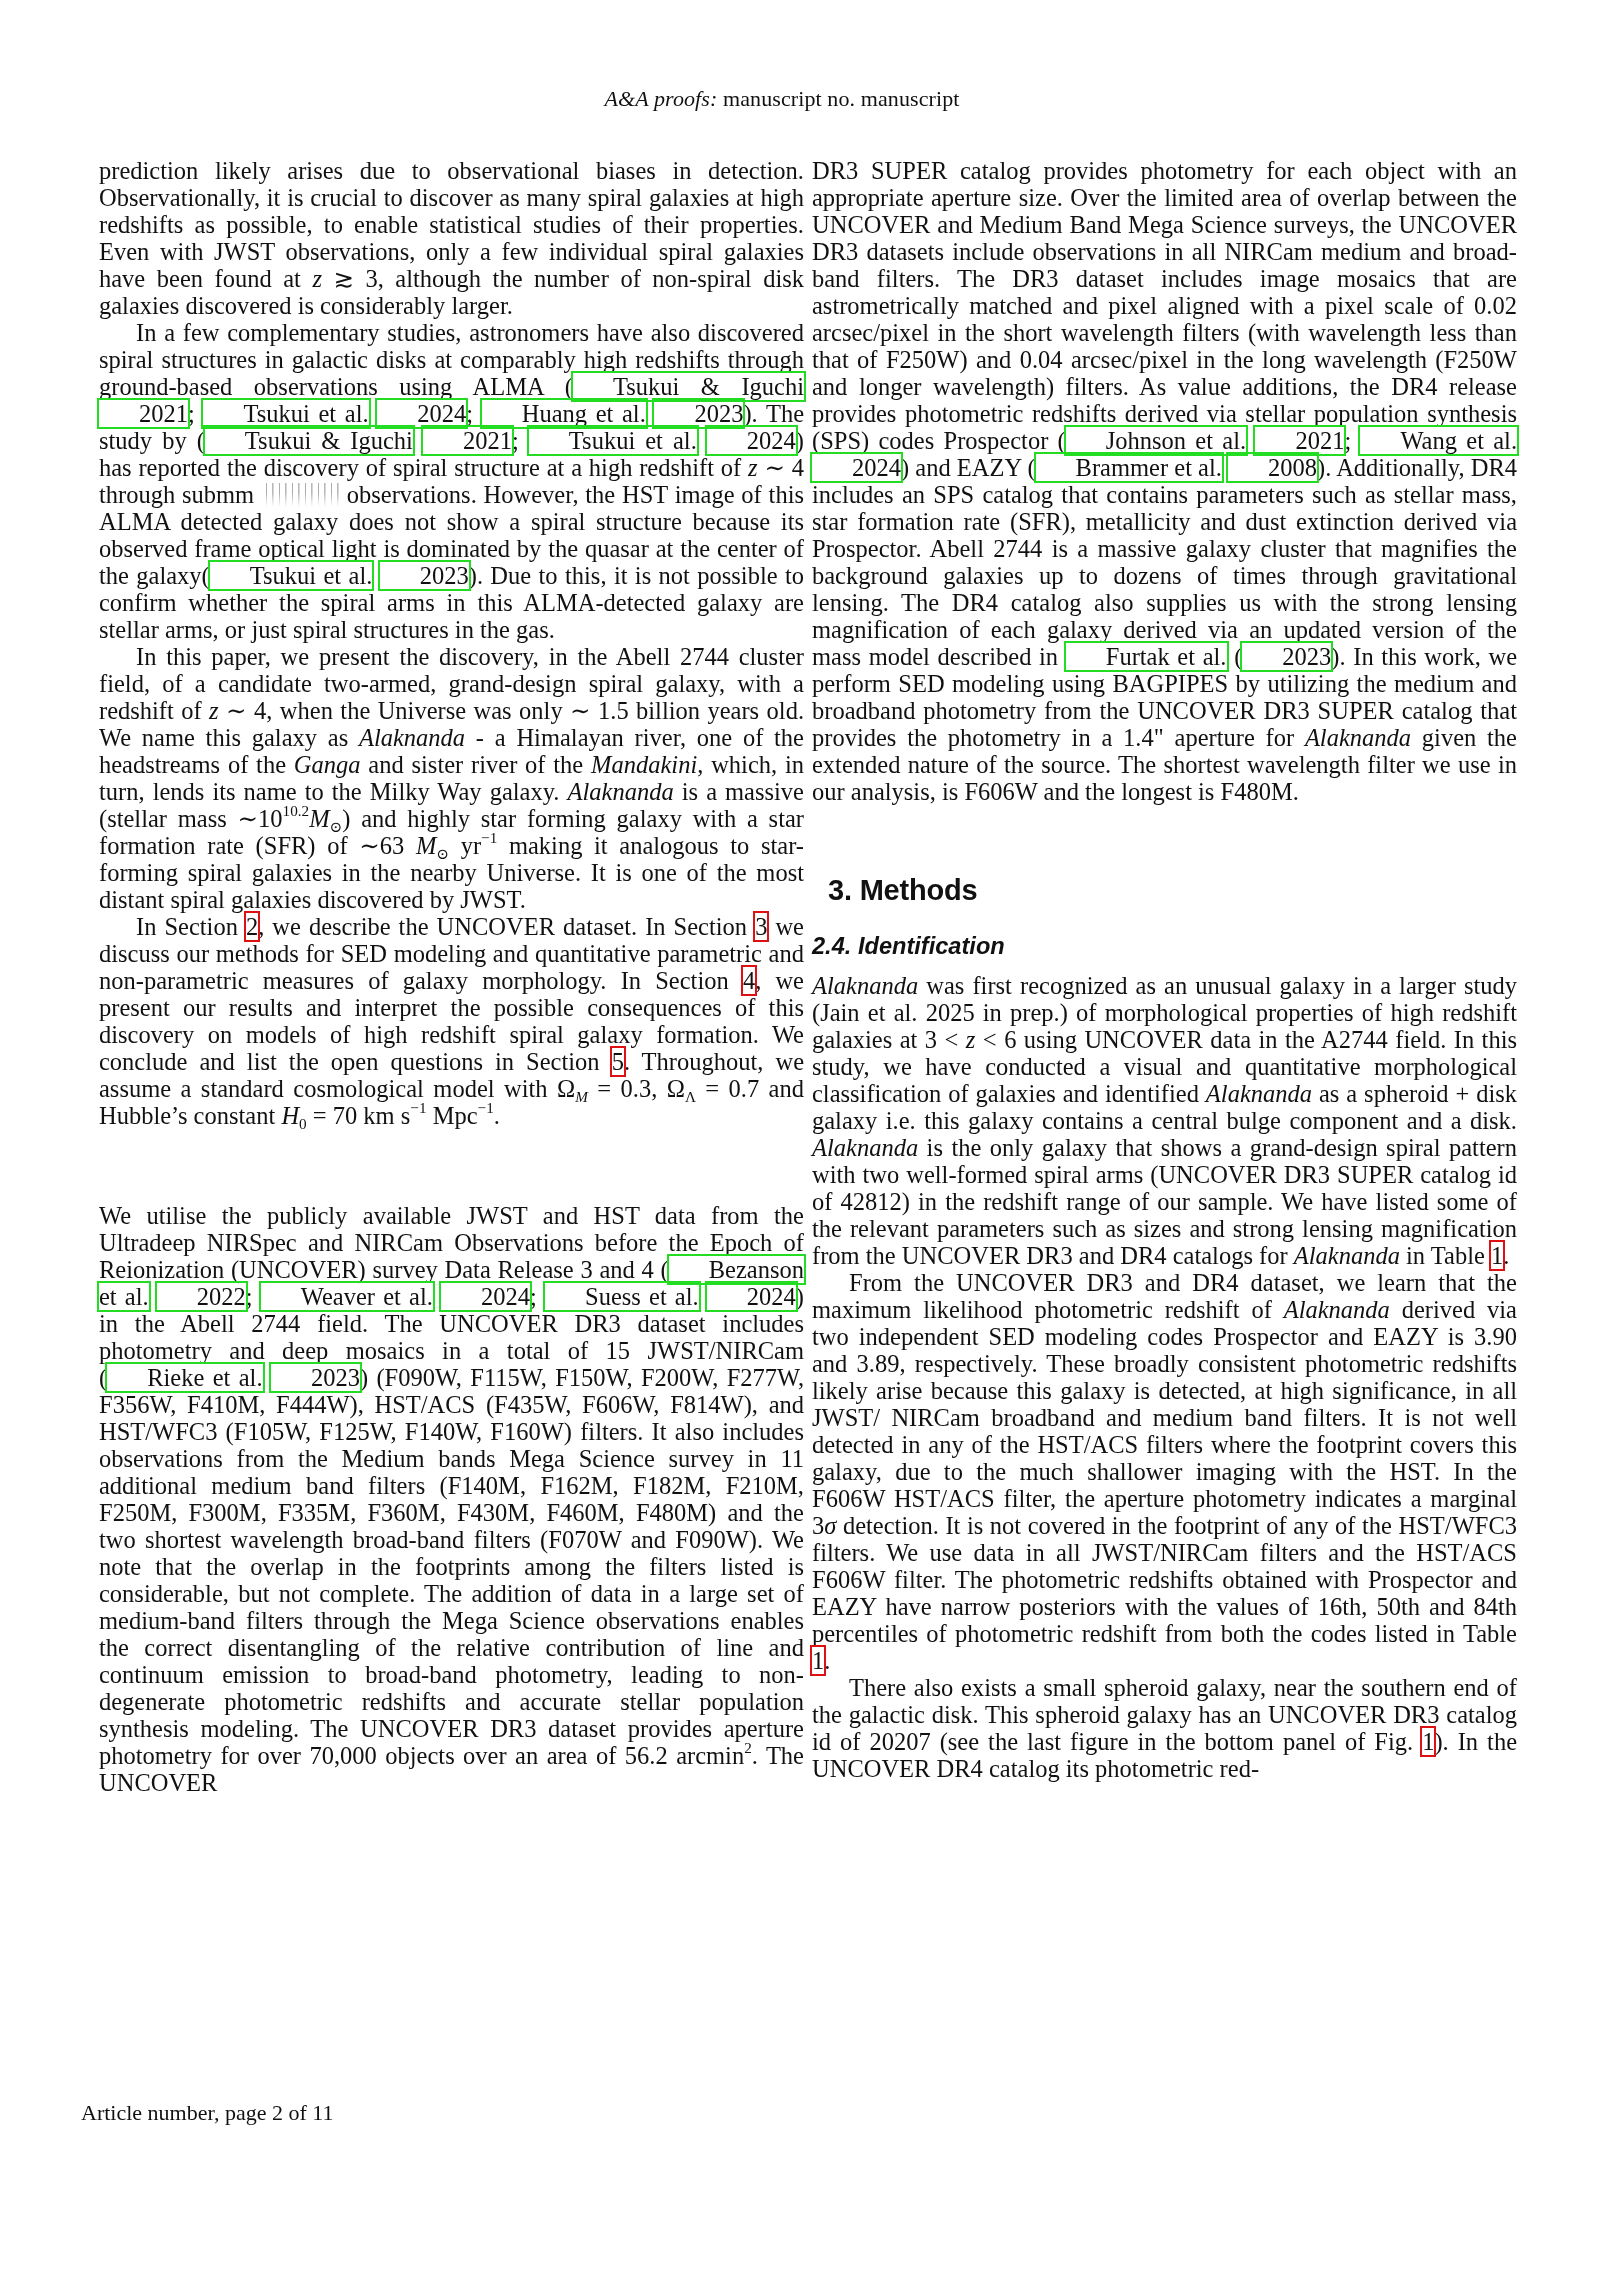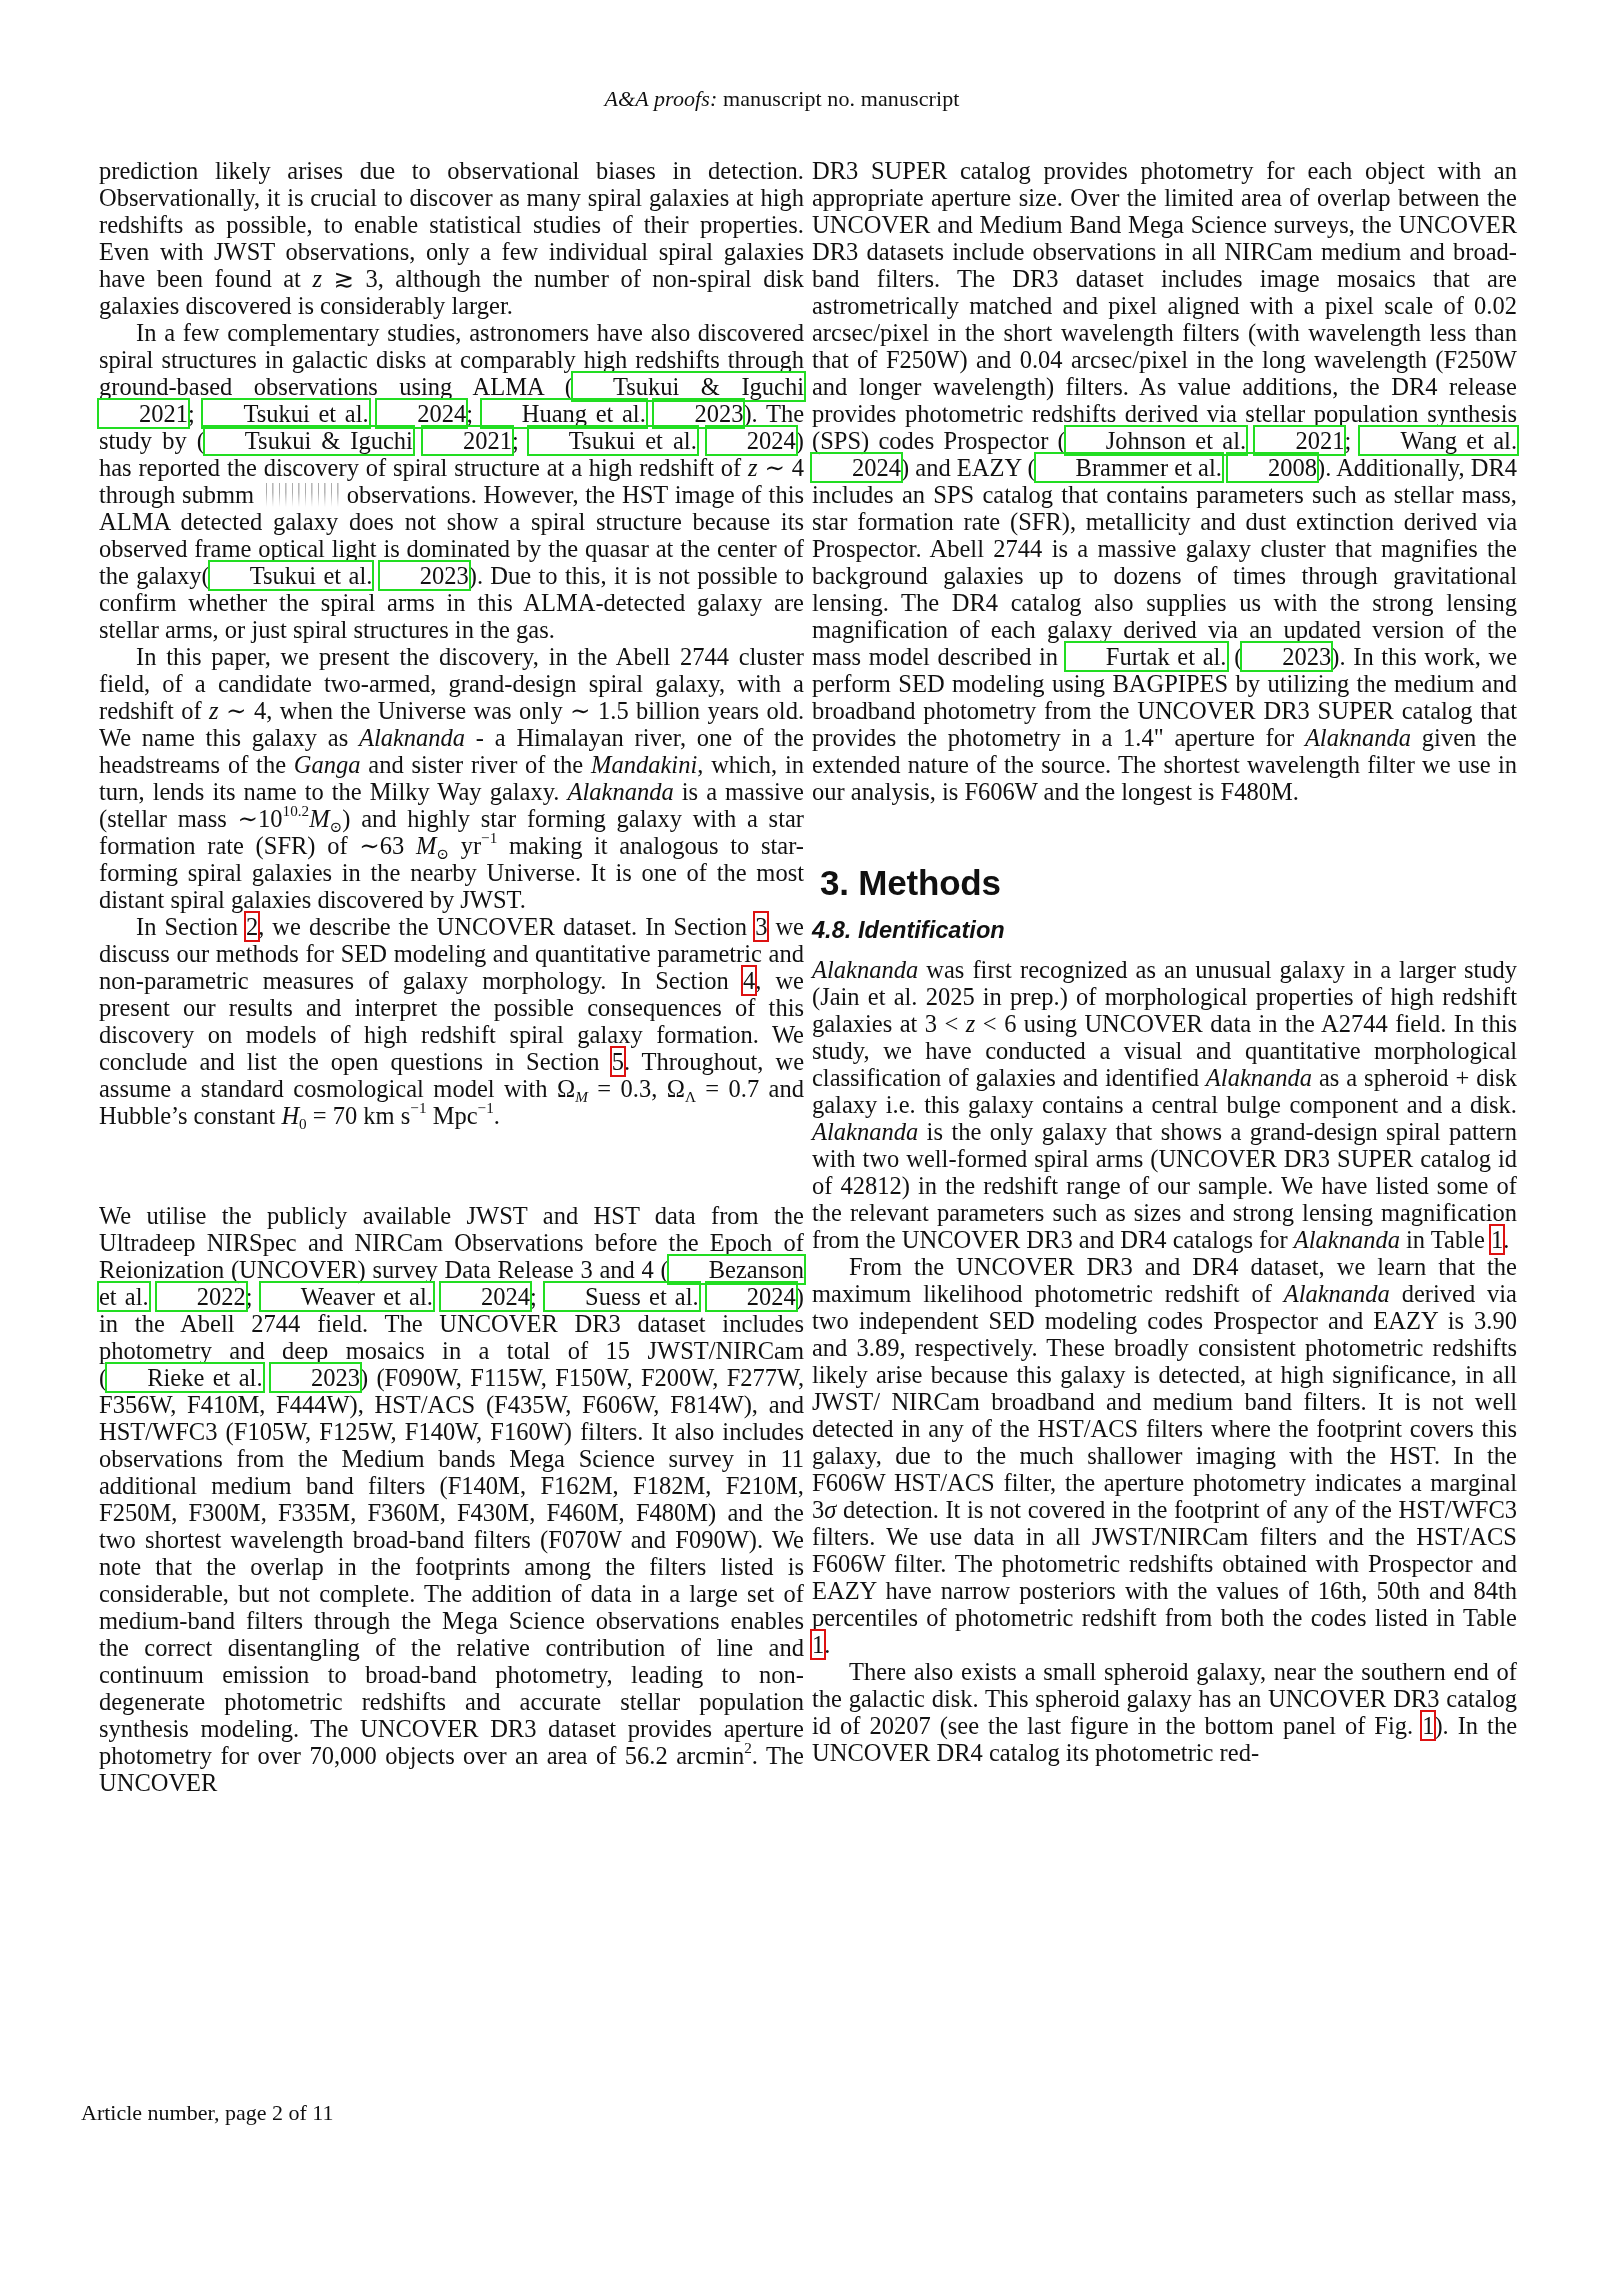--- a/index.html
+++ b/index.html
@@ -17,21 +17,21 @@
     position: absolute; top: 157px; width: 705px;
     font-size: 24.5px; line-height: 27px; text-align: justify;
     hyphens: auto;
   }
   .col.left { left: 99px; }
   .col.right { left: 812px; }
   p { margin: 0; }
   p.indent { text-indent: 37px; }
   .sec-head {
     font-family: "Liberation Sans", "DejaVu Sans", sans-serif;
-    font-weight: bold; font-size: 35px; margin: 8px;
+    font-weight: bold; font-size: 29px; margin: 16px;
     text-align: left; letter-spacing: -0.2px;
   }
   .subsec-head {
     font-family: "Liberation Sans", "DejaVu Sans", sans-serif;
     font-style: italic; font-size: 23.6px; margin: 0; text-align: left;
   }
   .cite {
     outline: 2px solid #22dd22; outline-offset: -0.7px; cursor: pointer; padding-left: 40px;
   }
   .ref {
@@ -73,21 +73,21 @@
 
   <p><span>We utilise the publicly available JWST and HST data from the Ultradeep NIRSpec and NIRCam Observations before the Epoch of Reionization (UNCOVER) survey Data Release 3 and 4 (</span><span class="cite">Bezanson et al.</span> <span class="cite">2022</span><span>; </span><span class="cite">Weaver et al.</span> <span class="cite">2024</span><span>; </span><span class="cite">Suess et al.</span> <span class="cite">2024</span><span>) in the Abell 2744 field. The UNCOVER DR3 dataset includes photometry and deep mosaics in a total of 15 JWST/NIRCam (</span><span class="cite">Rieke et al.</span> <span class="cite">2023</span><span>) (F090W, F115W, F150W, F200W, F277W, F356W, F410M, F444W), HST/ACS (F435W, F606W, F814W), and HST/WFC3 (F105W, F125W, F140W, F160W) filters. It also includes observations from the Medium bands Mega Science survey in 11 additional medium band filters (F140M, F162M, F182M, F210M, F250M, F300M, F335M, F360M, F430M, F460M, F480M) and the two shortest wavelength broad-band filters (F070W and F090W). We note that the overlap in the footprints among the filters listed is considerable, but not complete. The addition of data in a large set of medium-band filters through the Mega Science observations enables the correct disentangling of the relative contribution of line and continuum emission to broad-band photometry, leading to non-degenerate photometric redshifts and accurate stellar population synthesis modeling. The UNCOVER DR3 dataset provides aperture photometry for over 70,000 objects over an area of 56.2 arcmin</span><sup>2</sup><span>. The UNCOVER</span></p>
 </div>
 
 <div class="col right">
   <p><span>DR3 SUPER catalog provides photometry for each object with an appropriate aperture size. Over the limited area of overlap between the UNCOVER and Medium Band Mega Science surveys, the UNCOVER DR3 datasets include observations in all NIRCam medium and broad-band filters. The DR3 dataset includes image mosaics that are astrometrically matched and pixel aligned with a pixel scale of 0.02 arcsec/pixel in the short wavelength filters (with wavelength less than that of F250W) and 0.04 arcsec/pixel in the long wavelength (F250W and longer wavelength) filters. As value additions, the DR4 release provides photometric redshifts derived via stellar population synthesis (SPS) codes Prospector (</span><span class="cite">Johnson et al.</span> <span class="cite">2021</span><span>; </span><span class="cite">Wang et al.</span> <span class="cite">2024</span><span>) and EAZY (</span><span class="cite">Brammer et al.</span> <span class="cite">2008</span><span>). Additionally, DR4 includes an SPS catalog that contains parameters such as stellar mass, star formation rate (SFR), metallicity and dust extinction derived via Prospector. Abell 2744 is a massive galaxy cluster that magnifies the background galaxies up to dozens of times through gravitational lensing. The DR4 catalog also supplies us with the strong lensing magnification of each galaxy derived via an updated version of the mass model described in </span><span class="cite">Furtak et al.</span><span> (</span><span class="cite">2023</span><span>). In this work, we perform SED modeling using BAGPIPES by utilizing the medium and broadband photometry from the UNCOVER DR3 SUPER catalog that provides the photometry in a 1.4" aperture for </span><i>Alaknanda</i><span> given the extended nature of the source. The shortest wavelength filter we use in our analysis, is F606W and the longest is F480M.</span></p>
 
   <div class="gap-sec"></div>
   <h2 class="sec-head">3. Methods</h2>
   <div class="gap-sub"></div>
-  <h3 class="subsec-head">4.8. Identification</h3>
+  <h3 class="subsec-head">2.4. Identification</h3>
   <div class="gap-after-sub"></div>
 
   <p><i>Alaknanda</i><span> was first recognized as an unusual galaxy in a larger study (Jain et al. 2025 in prep.) of morphological properties of high redshift galaxies at 3 &lt; </span><i>z</i><span> &lt; 6 using UNCOVER data in the A2744 field. In this study, we have conducted a visual and quantitative morphological classification of galaxies and identified </span><i>Alaknanda</i><span> as a spheroid + disk galaxy i.e. this galaxy contains a central bulge component and a disk. </span><i>Alaknanda</i><span> is the only galaxy that shows a grand-design spiral pattern with two well-formed spiral arms (UNCOVER DR3 SUPER catalog id of 42812) in the redshift range of our sample. We have listed some of the relevant parameters such as sizes and strong lensing magnification from the UNCOVER DR3 and DR4 catalogs for </span><i>Alaknanda</i><span> in Table </span><span class="ref">1</span><span>.</span></p>
 
   <p class="indent"><span>From the UNCOVER DR3 and DR4 dataset, we learn that the maximum likelihood photometric redshift of </span><i>Alaknanda</i><span> derived via two independent SED modeling codes Prospector and EAZY is 3.90 and 3.89, respectively. These broadly consistent photometric redshifts likely arise because this galaxy is detected, at high significance, in all JWST/ NIRCam broadband and medium band filters. It is not well detected in any of the HST/ACS filters where the footprint covers this galaxy, due to the much shallower imaging with the HST. In the F606W HST/ACS filter, the aperture photometry indicates a marginal 3</span><i>σ</i><span> detection. It is not covered in the footprint of any of the HST/WFC3 filters. We use data in all JWST/NIRCam filters and the HST/ACS F606W filter. The photometric redshifts obtained with Prospector and EAZY have narrow posteriors with the values of 16th, 50th and 84th percentiles of photometric redshift from both the codes listed in Table </span><span class="ref">1</span><span>.</span></p>
 
   <p class="indent"><span>There also exists a small spheroid galaxy, near the southern end of the galactic disk. This spheroid galaxy has an UNCOVER DR3 catalog id of 20207 (see the last figure in the bottom panel of Fig. </span><span class="ref">1</span><span>). In the UNCOVER DR4 catalog its photometric red-</span></p>
 </div>
 
 <div class="footer">Article number, page 2 of 11</div>

